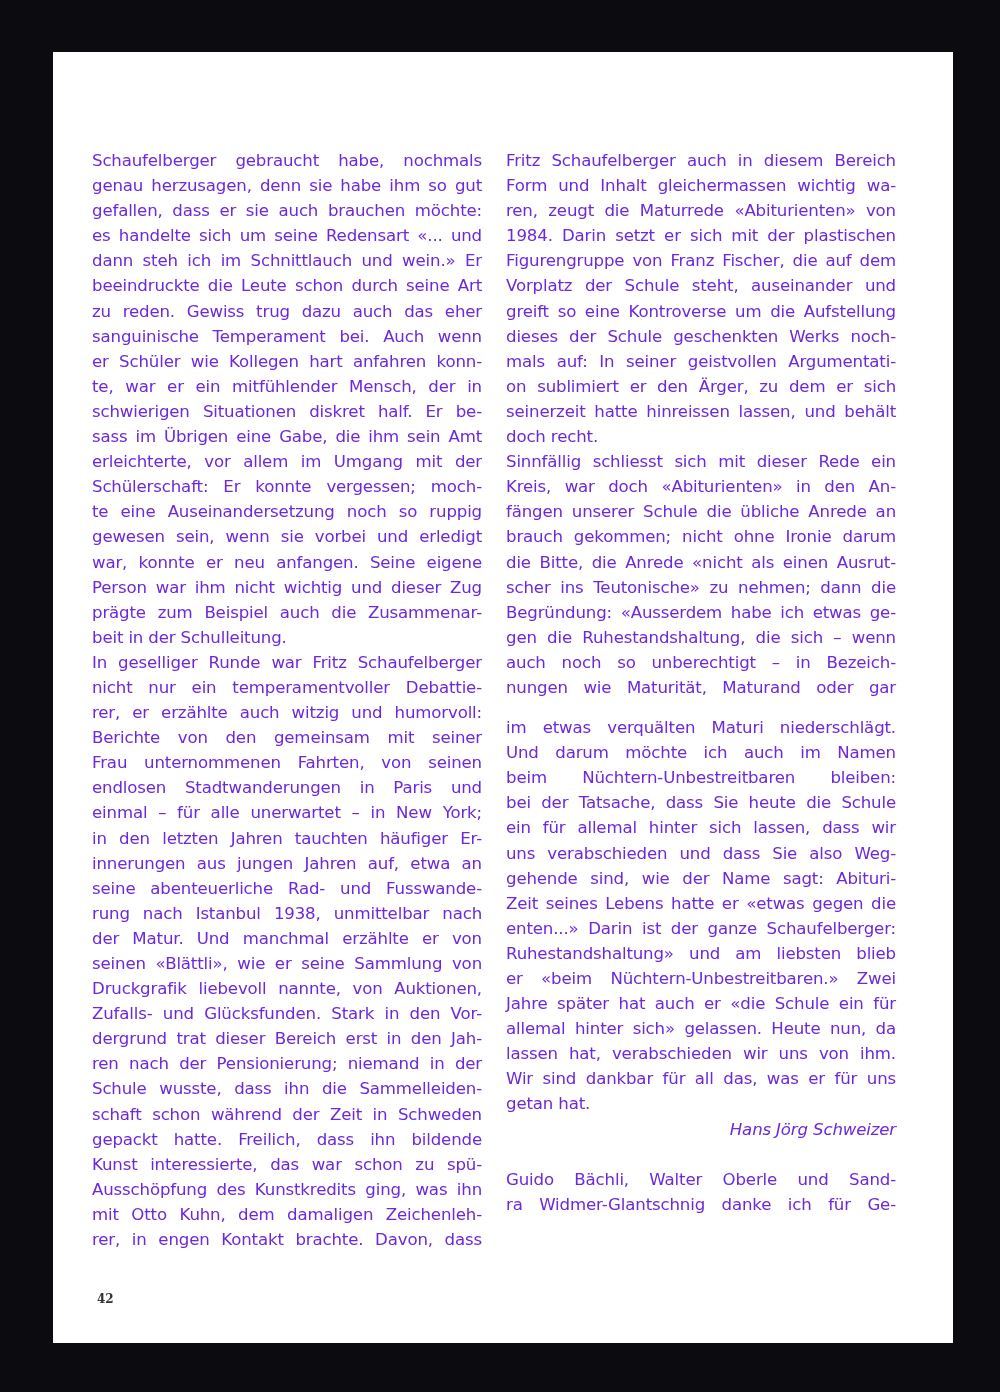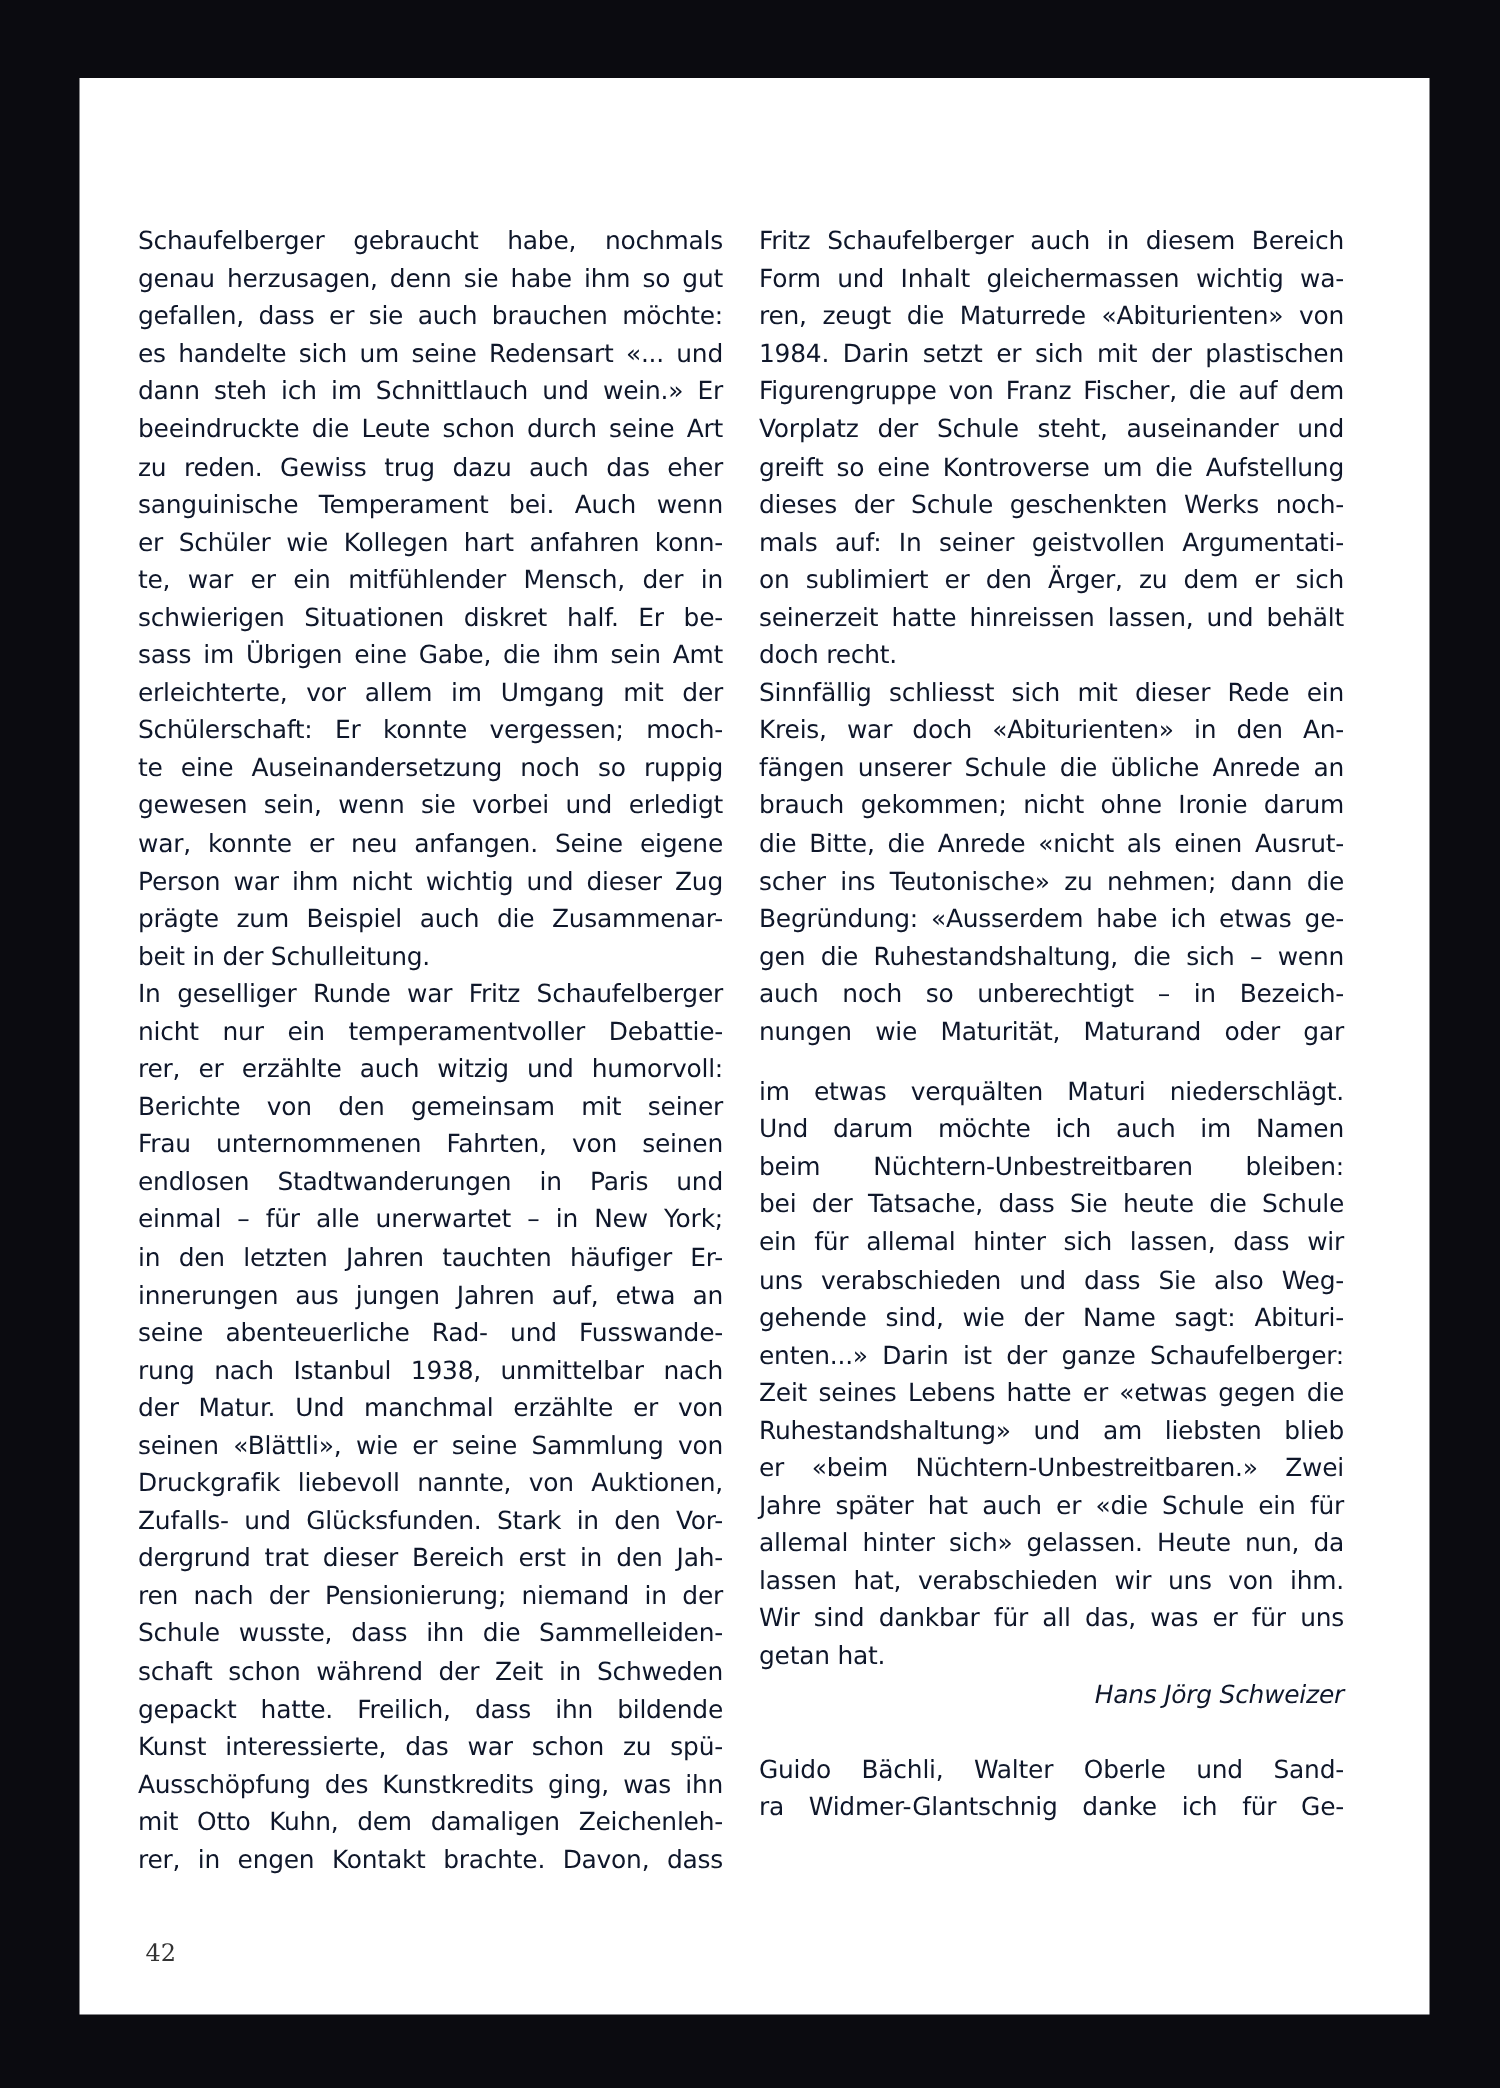--- a/index.html
+++ b/index.html
@@ -12,21 +12,21 @@
   .page {
     position: absolute;
     left: 53px; top: 52px;
     width: 900px; height: 1291px;
     background: #ffffff;
   }
   .col {
     position: absolute;
     top: 96px;
     width: 390px;
-    color: #0f172a;
+    color: #6d28d9;
     font-size: 16.6px;
     letter-spacing: -0.15px;
   }
   .col.left { left: 39px; }
   .col.right { left: 453px; }
   .line {
     height: 25.1px;
     line-height: 25.1px;
     white-space: nowrap;
     text-align: justify;
@@ -35,22 +35,23 @@
   }
   .line.last { text-align-last: left; }
   .signature {
     height: 25.1px; line-height: 25.1px;
     text-align: right; font-style: italic;
   }
   .spacer { height: 25px; }
   .page-number {
     position: absolute;
     left: 44px; top: 1240px;
-    font-size: 16px; color: #333;
+    font-size: 12px; color: #333;
     font-family: "DejaVu Serif", "Liberation Serif", serif;
+    font-weight: bold;
   }
 </style>
 </head>
 <body>
 
 <div class="page">
   <div class="col left" id="col-left">
       <div class="line" style="white-space: normal;">Schaufelberger gebraucht habe, nochmals</div>
       <div class="line" style="white-space: normal;">genau herzusagen, denn sie habe ihm so gut</div>
       <div class="line" style="white-space: normal;">gefallen, dass er sie auch brauchen möchte:</div>
@@ -120,22 +121,22 @@
         <div class="line" style="white-space: normal;">gen die Ruhestandshaltung, die sich – wenn</div>
         <div class="line" style="white-space: normal;">auch noch so unberechtigt – in Bezeich-</div>
         <div class="line" style="white-space: normal;">nungen wie Maturität, Maturand oder gar</div>
         <div class="line" style="white-space: normal; margin-top: 15px;">im etwas verquälten Maturi niederschlägt.</div>
         <div class="line" style="white-space: normal;">Und darum möchte ich auch im Namen</div>
         <div class="line" style="white-space: normal;">beim Nüchtern-Unbestreitbaren bleiben:</div>
         <div class="line" style="white-space: normal;">bei der Tatsache, dass Sie heute die Schule</div>
         <div class="line" style="white-space: normal;">ein für allemal hinter sich lassen, dass wir</div>
         <div class="line" style="white-space: normal;">uns verabschieden und dass Sie also Weg-</div>
         <div class="line" style="white-space: normal;">gehende sind, wie der Name sagt: Abituri-</div>
+        <div class="line" style="white-space: normal;">Zeit seines Lebens hatte er «etwas gegen die</div>
         <div class="line" style="white-space: normal;">enten...» Darin ist der ganze Schaufelberger:</div>
-        <div class="line" style="white-space: normal;">Zeit seines Lebens hatte er «etwas gegen die</div>
         <div class="line" style="white-space: normal;">Ruhestandshaltung» und am liebsten blieb</div>
         <div class="line" style="white-space: normal;">er «beim Nüchtern-Unbestreitbaren.» Zwei</div>
         <div class="line" style="white-space: normal;">Jahre später hat auch er «die Schule ein für</div>
         <div class="line" style="white-space: normal;">allemal hinter sich» gelassen. Heute nun, da</div>
         <div class="line" style="white-space: normal;">lassen hat, verabschieden wir uns von ihm.</div>
         <div class="line" style="white-space: normal;">Wir sind dankbar für all das, was er für uns</div>
         <div class="line last" style="white-space: normal;">getan hat.</div>
       </div>
     <div class="signature">Hans Jörg Schweizer</div>
     <div class="spacer"></div>

